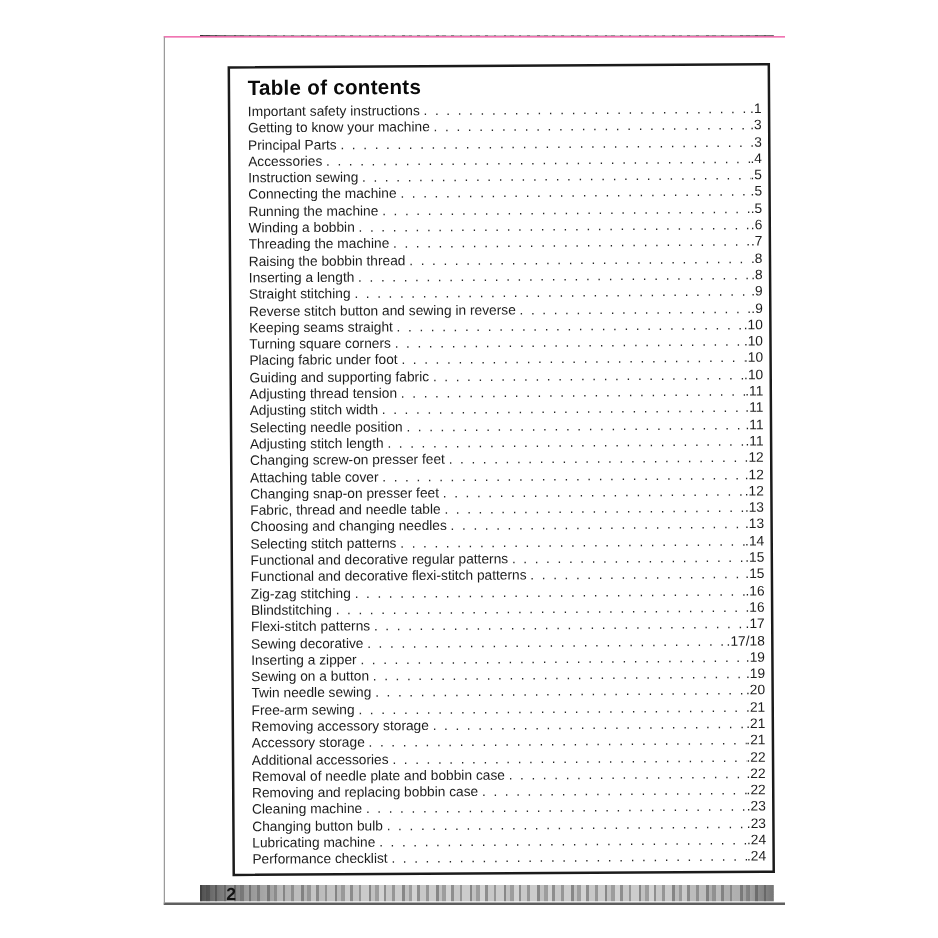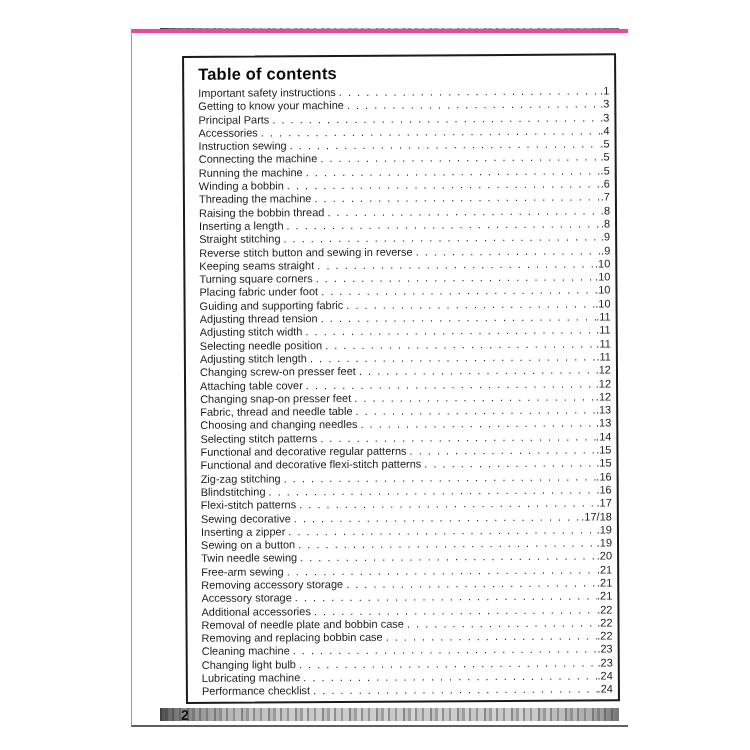--- a/index.html
+++ b/index.html
@@ -19,21 +19,21 @@
   
   .page {
     position: absolute;
     left: 131px;
     top: 29px;
     width: 496px;
     height: 692px;
     background: #ffffff;
     border-left: 1px solid #9a9a9a;
     border-bottom: 2px solid #5f5f5f;
-    border-top: 4px solid #ec4899;
+    border-top: 1px solid #ec4899;
   }
   
   .strip {
     position: absolute;
     left: 160px;
     width: 459px;
     height: 11px;
     background:
       linear-gradient(90deg, rgba(20,20,20,0.72) 0px, rgba(40,40,40,0.45) 22px, rgba(90,90,90,0.18) 70px, rgba(90,90,90,0) 140px),
       linear-gradient(270deg, rgba(30,30,30,0.55) 0px, rgba(70,70,70,0.25) 26px, rgba(90,90,90,0) 90px),
@@ -365,21 +365,21 @@
     <span class="toc-page">22</span>
   </div>
 
   <div class="toc-row">
     <span class="toc-label">Cleaning machine</span>
     <span class="toc-dots">. . . . . . . . . . . . . . . . . . . . . . . . . . . . . . . . . . . . . . . . . . . . . . . . . . . . . . . . . . . . . . . . . . . . . . . . . . . . . . . . . . . . . . . . . . . . . . . . . . . . . . . . . . . . . . . . . . . . . . . .</span>
     <span class="toc-page">23</span>
   </div>
 
   <div class="toc-row">
-    <span class="toc-label">Changing light bulb</span>
+    <span class="toc-label">Changing button bulb</span>
     <span class="toc-dots">. . . . . . . . . . . . . . . . . . . . . . . . . . . . . . . . . . . . . . . . . . . . . . . . . . . . . . . . . . . . . . . . . . . . . . . . . . . . . . . . . . . . . . . . . . . . . . . . . . . . . . . . . . . . . . . . . . . . . . . .</span>
     <span class="toc-page">23</span>
   </div>
 
   <div class="toc-row">
     <span class="toc-label">Lubricating machine</span>
     <span class="toc-dots">. . . . . . . . . . . . . . . . . . . . . . . . . . . . . . . . . . . . . . . . . . . . . . . . . . . . . . . . . . . . . . . . . . . . . . . . . . . . . . . . . . . . . . . . . . . . . . . . . . . . . . . . . . . . . . . . . . . . . . . .</span>
     <span class="toc-page">24</span>
   </div>
 

